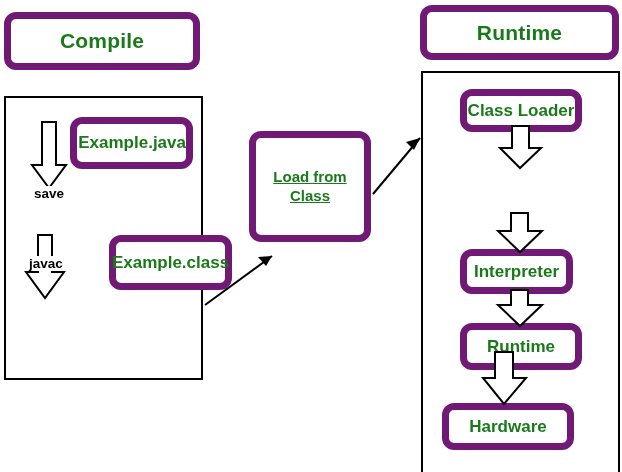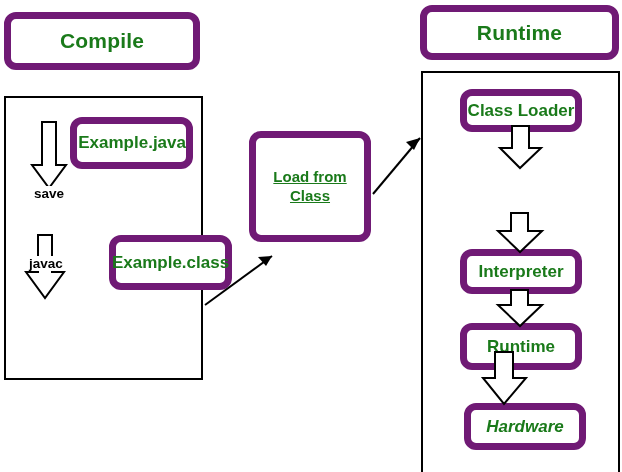--- a/index.html
+++ b/index.html
@@ -117,29 +117,29 @@
     <span>Runtime</span>
   </div>
 
   <div class="container-box" style="left:421px; top:71px; width:199px; height:404px;"></div>
 
   <div class="box rounded node-box" style="left:460px; top:89px; width:122px; height:43px;">
     <span>Class Loader</span>
   </div>
 
 
-  <div class="box rounded node-box" style="left:460px; top:249px; width:122px; height:45px;">
+  <div class="box rounded node-box" style="left:460px; top:249px; width:113px; height:45px;">
     <span>Interpreter</span>
   </div>
 
   <div class="box rounded node-box" style="left:460px; top:323px; width:122px; height:47px;">
     <span>Runtime</span>
   </div>
 
-  <div class="box rounded node-box" style="left:464px; top:403px; width:122px; height:47px;font-style:italic;">
+  <div class="box rounded node-box" style="left:442px; top:403px; width:132px; height:47px;">
     <span>Hardware</span>
   </div>
 
   <div class="arrow-label" style="left:33px; top:154px;margin-top:32px;">save</div>
   <div class="arrow-label" style="left:28px; top:256px;">javac</div>
 
   <svg class="overlay" viewBox="0 0 622 472">
 
     <polygon class="blockarrow" points="42,122 56,122 56,165 66,165 49,188 32,165 42,165"></polygon>
 

